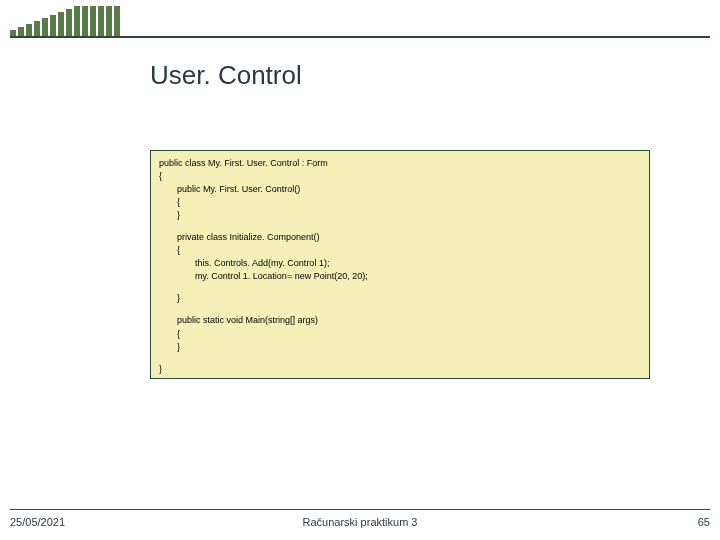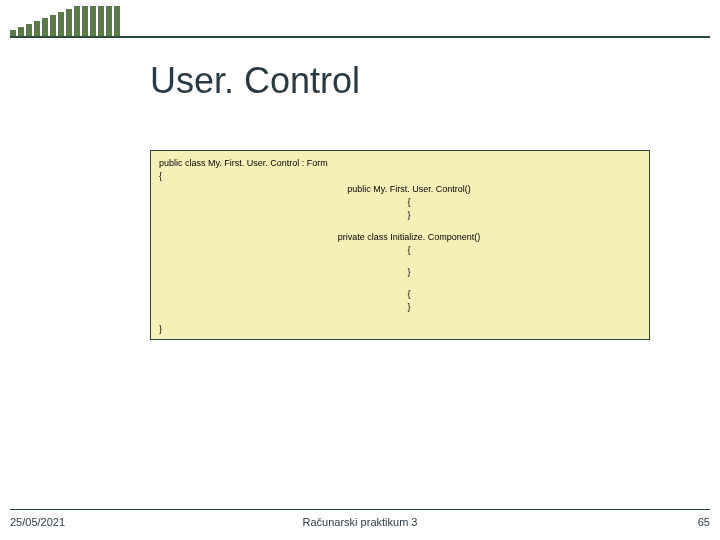--- a/index.html
+++ b/index.html
@@ -23,38 +23,38 @@
   }
   .bar {
     width: 6px;
     margin-right: 2px;
     background: #5a7a4a;
   }
   .title {
     position: absolute;
     top: 60px;
     left: 150px;
-    font-size: 36px;
+    font-size: 26px;
     color: #2a3a44;
     font-weight: normal;
   }
   .code-box {
     position: absolute;
     top: 150px;
     left: 150px;
     width: 500px;
     background: #f5f0b8;
     border: 1px solid #2a4a3a;
     padding: 6px 8px 2px 8px;
     font-family: Arial, Helvetica, sans-serif;
     font-size: 9px;
     line-height: 1.45;
     color: #000;
   }
-  .code-box .ind1 { padding-left: 18px; text-align: center; }
+  .code-box .ind1 { padding-left: 18px; }
   .code-box .ind2 { padding-left: 36px; }
   .code-box .bold { font-weight: bold; }
   .code-box .spacer { height: 9px; }
   .footer {
     position: absolute;
     bottom: 12px;
     left: 10px;
     right: 10px;
     border-top: 1px solid #2a4a3a;
     padding-top: 6px;
@@ -91,23 +91,26 @@
 
 <div class="code-box">
   <div>public class My. First. User. Control : Form</div>
   <div>{</div>
   <div class="ind1">public My. First. User. Control()</div>
   <div class="ind1">{</div>
   <div class="ind1">}</div>
   <div class="spacer"></div>
   <div class="ind1">private class Initialize. Component()</div>
   <div class="ind1">{</div>
+  <div class="ind2">this. Controls. Add(my. Control 1);</div>
+  <div class="ind2">my. Control 1. Location= new Point(20, 20);</div>
   <div class="spacer"></div>
   <div class="ind1">}</div>
   <div class="spacer"></div>
+  <div class="ind1">public static void Main(string[] args)</div>
   <div class="ind1">{</div>
   <div class="ind1">}</div>
   <div class="spacer"></div>
   <div>}</div>
 </div>
 
 <div class="footer">
   <span class="left">25/05/2021</span>
   <span class="center">Računarski praktikum 3</span>
   <span class="right">65</span>

